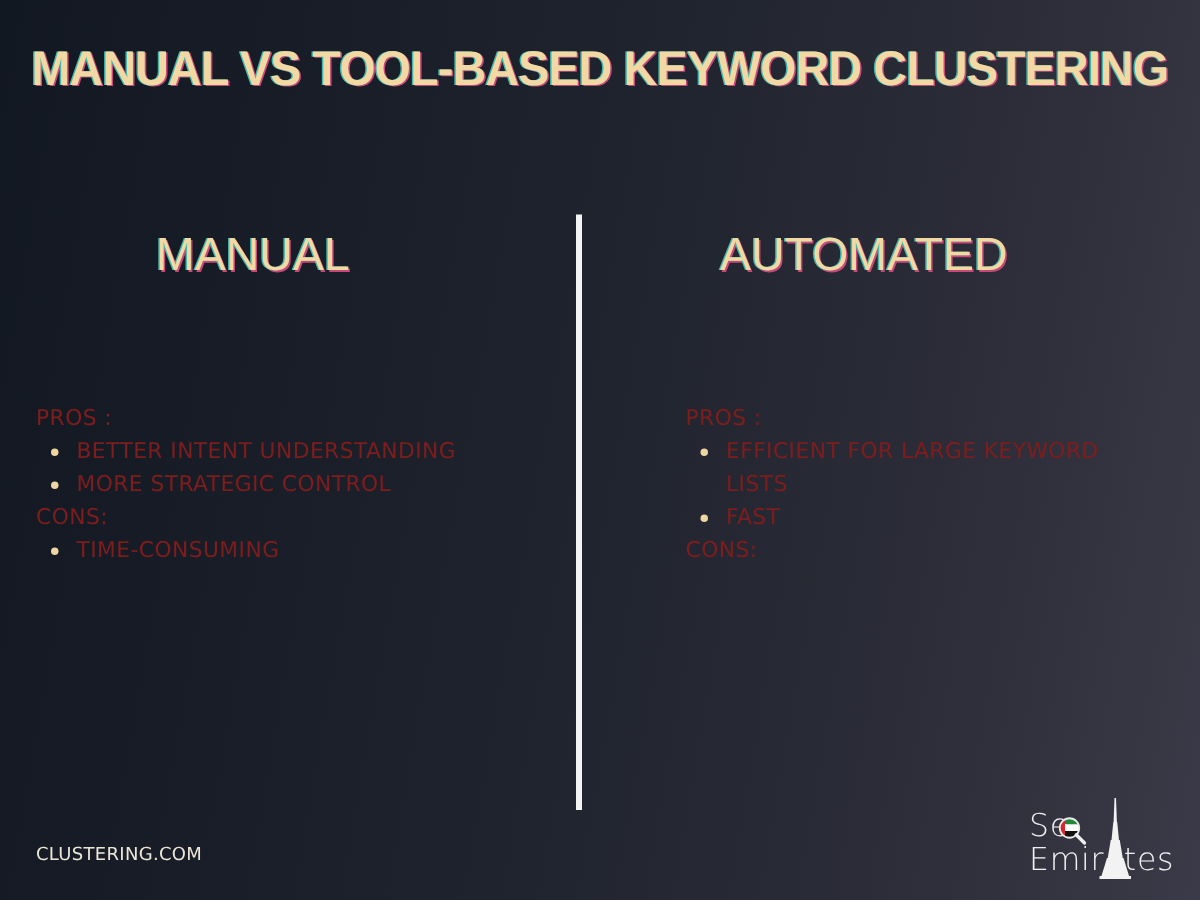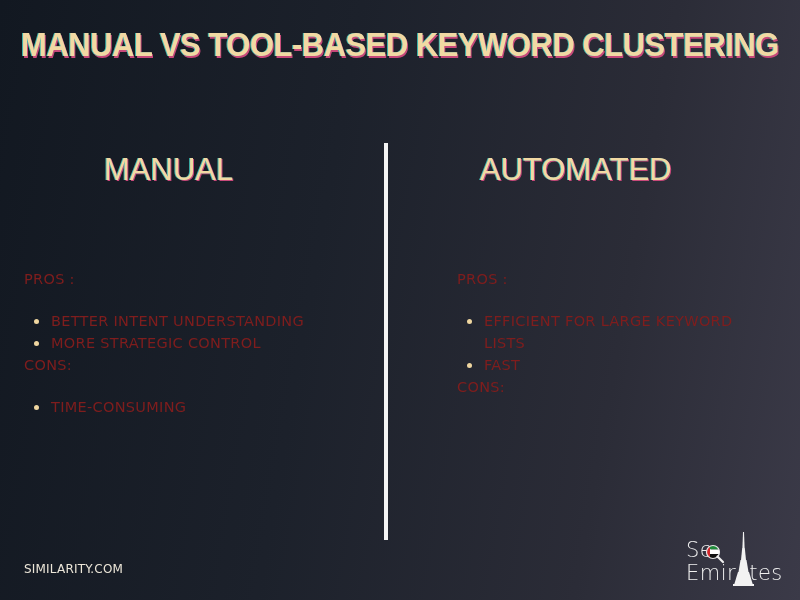--- a/index.html
+++ b/index.html
@@ -42,21 +42,21 @@
       position: absolute;
       top: 268px;
       color: #7f1d1d;
       font-size: 14.5px;
       line-height: 22px;
       letter-spacing: 0.3px;
     }
     .col.left { left: 24px; width: 340px; }
     .col.right { left: 457px; width: 320px; }
     .section-label { display: block; }
-    ul { list-style: none; margin-top: 20px; }
+    ul { list-style: none; }
     li {
       position: relative;
       padding-left: 27px;
     }
     li .dot {
       position: absolute;
       left: 10px; top: 9px;
       width: 5px; height: 5px;
       border-radius: 50%;
       background: #efd6a0;
@@ -110,21 +110,21 @@
 
 <div class="col right">
   <span class="section-label">PROS :</span>
   <ul>
     <li style="width:300px;"><span class="dot"></span><span>EFFICIENT FOR LARGE KEYWORD LISTS</span></li>
     <li><span class="dot"></span><span>FAST</span></li>
   </ul>
   <span class="section-label">CONS:</span>
 </div>
 
-<div class="footer-url">SIMILARITY.COM</div>
+<div class="footer-url">CLUSTERING.COM</div>
 
 <div class="logo">
   <span class="logo-line l1"><span>Se</span></span>
   <span class="logo-line l2"><span>Emir</span><span style="display:inline-block;width:13px;"></span><span>tes</span></span>
   <svg class="logo-svg" width="110" height="62" viewBox="0 0 110 62">
 
     <g>
       <defs>
         <clipPath id="lensClip">
             <circle cx="29" cy="22" r="6.5"></circle>

